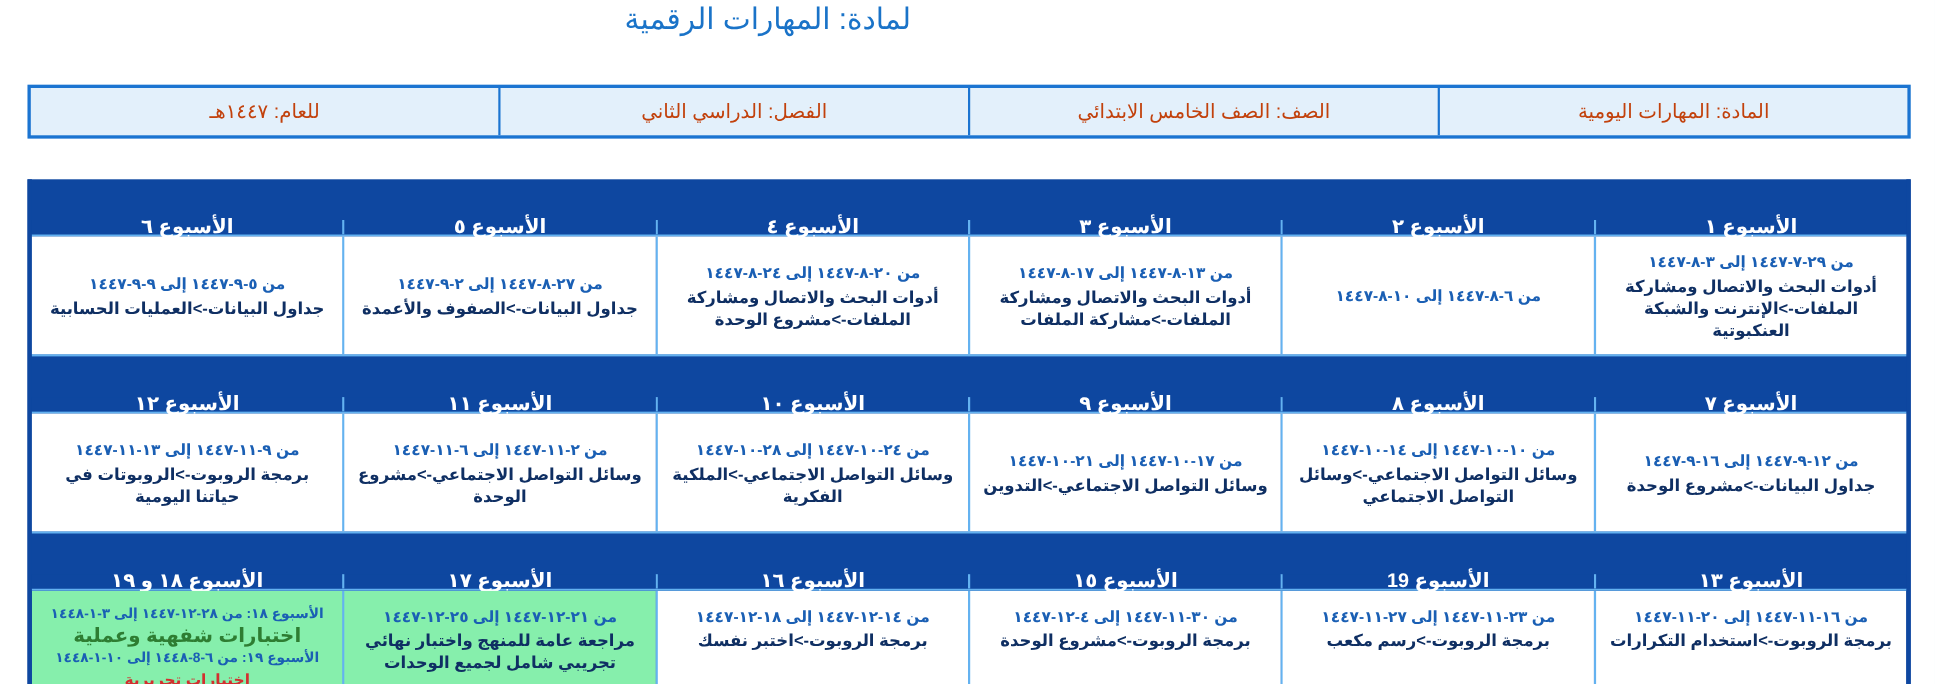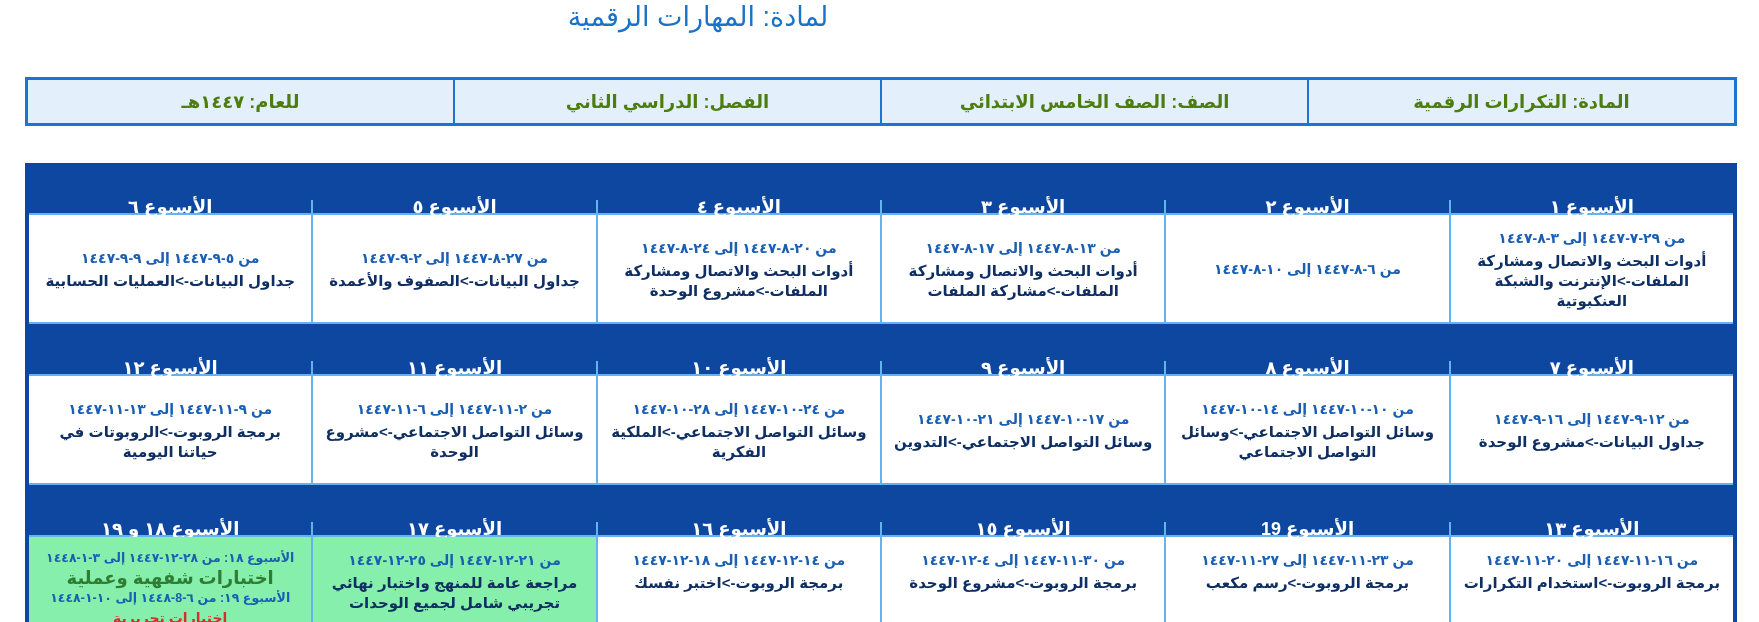--- a/index.html
+++ b/index.html
@@ -11,21 +11,21 @@
       text-align: center; color: #1a73c8; font-size: 27px; line-height: 34px;
     }
 
     .info-table {
       position: absolute; top: 77px; left: 25px; width: 1712px; height: 49px;
       border: 3px solid #1b74d1; background: #e3f0fb;
       display: flex; flex-direction: row;
     }
     .info-cell {
       flex: 1; display: flex; align-items: center; justify-content: center;
-      font-weight: bold; color: #4d7c0f; font-size: 18px;
+      font-weight: normal; color: #c2410c; font-size: 18px;
       border-left: 2px solid #1b74d1;
     }
     .info-cell:last-child { border-left: none; }
 
     .plan-table {
       position: absolute; top: 163px; left: 25px; width: 1712px;
       background: #0e47a0;
       border-left: 4px solid #0e47a0; border-right: 4px solid #0e47a0;
     }
     .week-row { display: flex; flex-direction: row; }
@@ -57,21 +57,21 @@
     .exam-date { color: #1a5fb4; font-weight: bold; font-size: 12.5px; line-height: 18px; }
     .exam-title-green { color: #2e7d32; font-weight: bold; font-size: 18px; line-height: 22px; }
     .exam-title-red { color: #d32f2f; font-weight: bold; font-size: 14px; line-height: 22px; }
   </style>
 </head>
 <body>
 
 <div class="page-title">لمادة: المهارات الرقمية</div>
 
 <div class="info-table">
-  <div class="info-cell">المادة: التكرارات الرقمية</div>
+  <div class="info-cell">المادة: المهارات اليومية</div>
   <div class="info-cell">الصف: الصف الخامس الابتدائي</div>
   <div class="info-cell">الفصل: الدراسي الثاني</div>
   <div class="info-cell">للعام: ١٤٤٧هـ</div>
 </div>
 
 <div class="plan-table">
 
   <div class="week-row head-row">
     <div class="head-cell">الأسبوع ١</div>
     <div class="head-cell">الأسبوع ٢</div>

